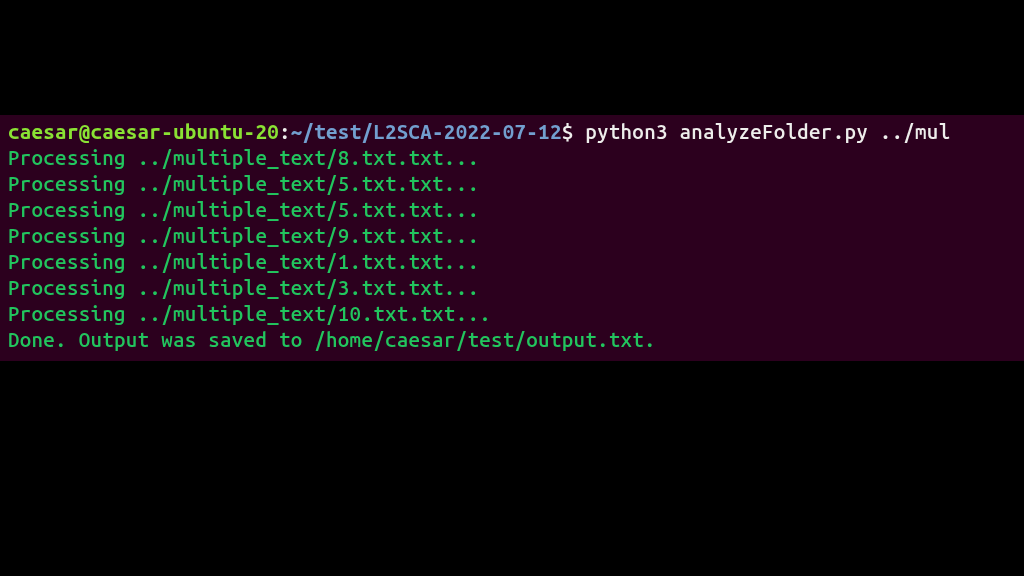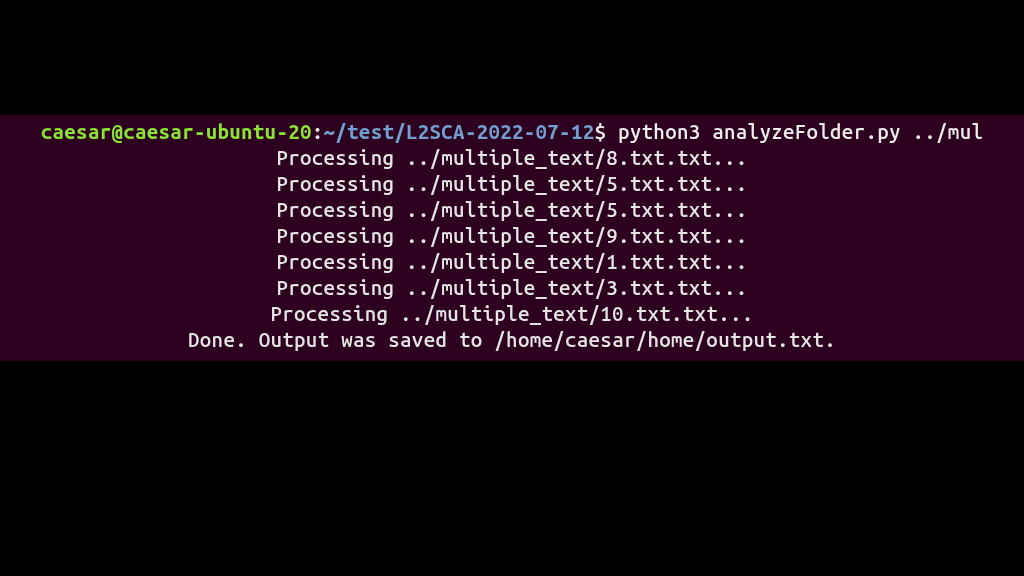--- a/index.html
+++ b/index.html
@@ -1,19 +1,18 @@
 <!DOCTYPE html>
 <html><head>
   <meta charset="utf-8">
   <style>
     * {
       margin: 0;
       padding: 0;
       box-sizing: border-box;
-      text-align: center;
     }
     body {
       background: #000;
       width: 1024px;
       height: 576px;
       overflow: hidden;
       font-family: 'Ubuntu Mono', 'DejaVu Sans Mono', 'Courier New', monospace;
     }
     .terminal-window {
       position: absolute;
@@ -42,29 +41,29 @@
       color: #729fcf;
       font-weight: bold;
     }
     .prompt-dollar {
       color: #eeeeec;
     }
     .command {
       color: #eeeeec;
     }
     .output {
-      color: #e5e5e5;
+      color: #22c55e;
     }
   </style>
 </head>
 <body>
 
 <div class="terminal-window">
   <div class="terminal-line"><span class="prompt-user">caesar@caesar-ubuntu-20</span><span class="prompt-colon">:</span><span class="prompt-path">~/test/L2SCA-2022-07-12</span><span class="prompt-dollar">$ </span><span class="command">python3 analyzeFolder.py ../mul</span></div>
   <div class="terminal-line output">Processing ../multiple_text/8.txt.txt...</div>
   <div class="terminal-line output">Processing ../multiple_text/5.txt.txt...</div>
   <div class="terminal-line output">Processing ../multiple_text/5.txt.txt...</div>
   <div class="terminal-line output">Processing ../multiple_text/9.txt.txt...</div>
   <div class="terminal-line output">Processing ../multiple_text/1.txt.txt...</div>
   <div class="terminal-line output">Processing ../multiple_text/3.txt.txt...</div>
   <div class="terminal-line output">Processing ../multiple_text/10.txt.txt...</div>
-  <div class="terminal-line output">Done. Output was saved to /home/caesar/home/output.txt.</div>
+  <div class="terminal-line output">Done. Output was saved to /home/caesar/test/output.txt.</div>
 </div>
 
 </body></html>

